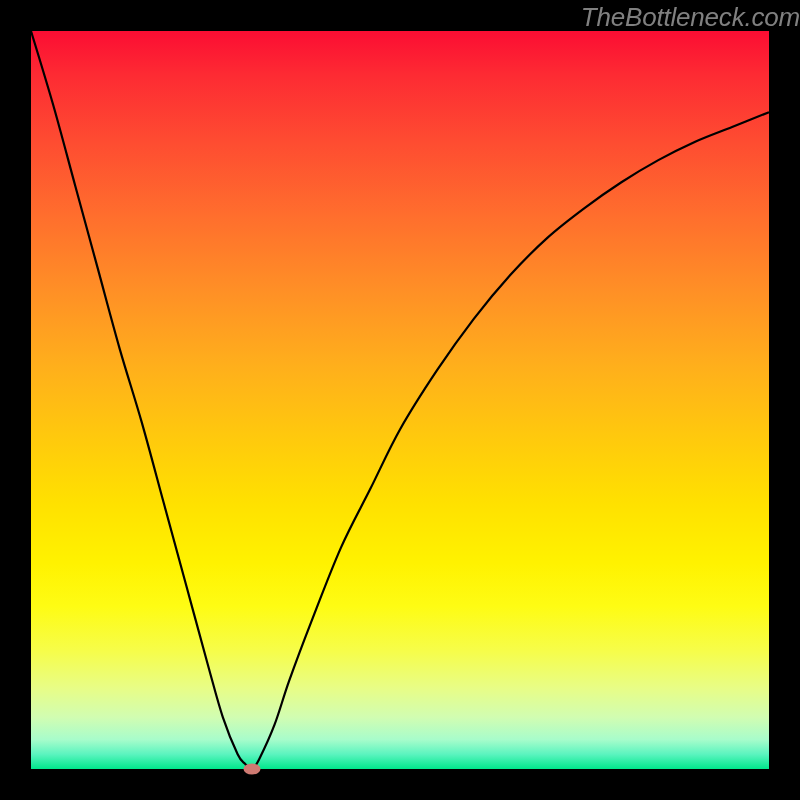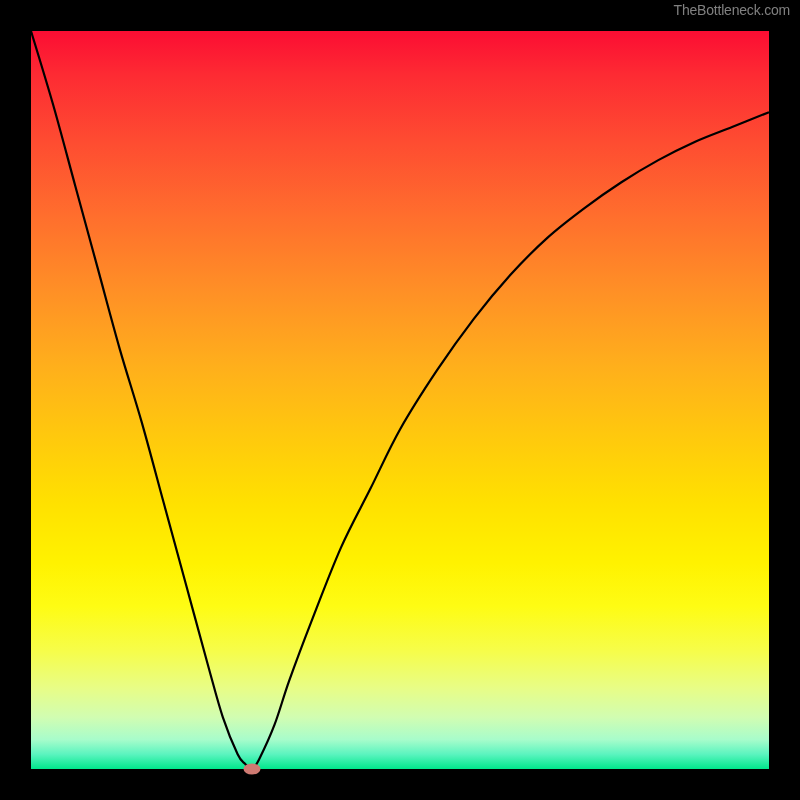--- a/index.html
+++ b/index.html
@@ -39,26 +39,27 @@
       #e8fd86 89%,
       #d1fdb2 93%,
       #a8fccb 96%,
       #5bf4bf 98%,
       #00e78c 100%
     );
   }
   .attribution {
     position: absolute;
     top: 2px;
-    right: 10px;
+    right: 0;
     color: #808080;
-    font-size: 14px;
+    font-size: 26px;
     font-weight: 400;
     letter-spacing: -0.2px;
     user-select: none;
+    font-style: italic;
   }
   svg.curve {
     position: absolute;
     left: 0;
     top: 0;
     width: 738px;
     height: 738px;
     overflow: visible;
   }
   .marker {

